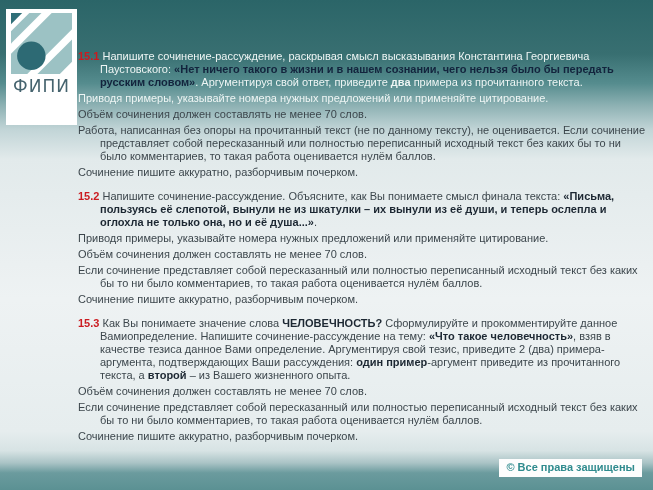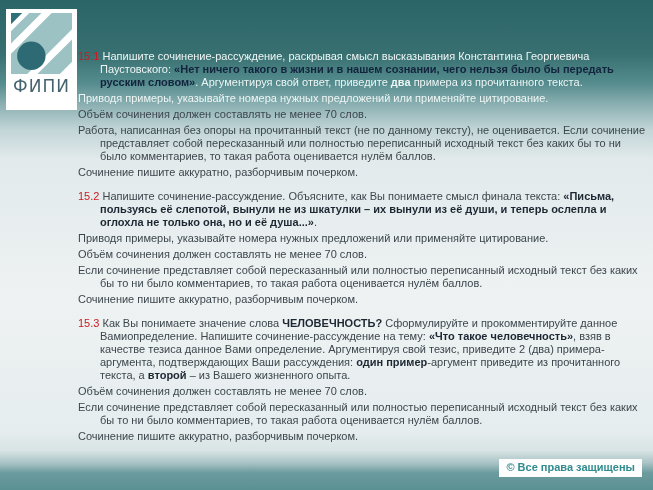--- a/index.html
+++ b/index.html
@@ -17,21 +17,21 @@
       #e2eaeb 32.5%,
       #eef2f3 61%,
       #e6edee 88%,
       #d7e3e4 92%,
       #a9c3c5 94.5%,
       #6b9b9e 96.5%,
       #5b9193 100%);
   }
   .logo-card {
     position:absolute; left:6px; top:9px;
-    width:71px; height:101px;
+    width:71px; height:116px;
     background:#ffffff;
     box-sizing:border-box;
     padding:4px 4px 2px;
     display:flex; flex-direction:column; align-items:center;
   }
   .logo-text {
     color:#45636e;
     font-size:17px;
     letter-spacing:1px;
     margin-top:2px;
@@ -46,21 +46,21 @@
     padding-left:22px;
     text-indent:-22px;
     font-size:11px;
     line-height:13px;
   }
   .tone-light { color:#eef5f4; }
   .tone-dark  { color:#3c464c; }
   .tone-light b { color:#eef5f4; font-weight:bold; }
   .tone-dark  b { color:#1c2732; font-weight:bold; }
   b.dark-quote { color:#13243d !important; }
-  .num { color:#cb1b20; font-weight:normal;margin-top:10px; }
+  .num { color:#cb1b20; font-weight:bold;margin-top:10px; }
   .footer-badge {
     position:absolute; right:11px; bottom:13px;
     background:#fdfdfd;
     color:#2f8b8e;
     font-size:11px;
     line-height:13px;
     padding:2px 7px 3px;
     font-weight:bold;
   }
 </style>

